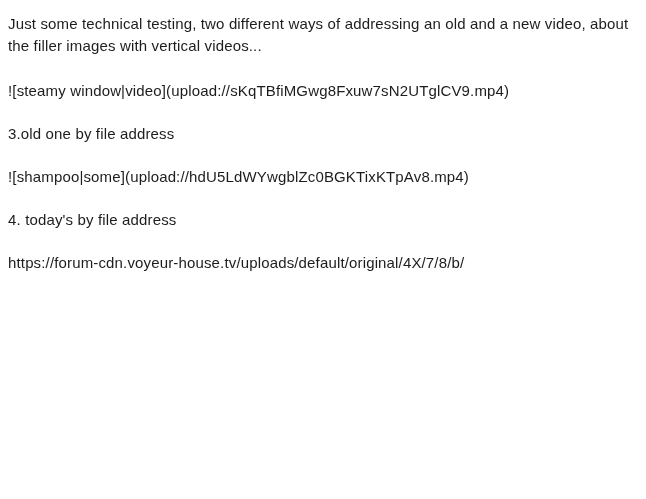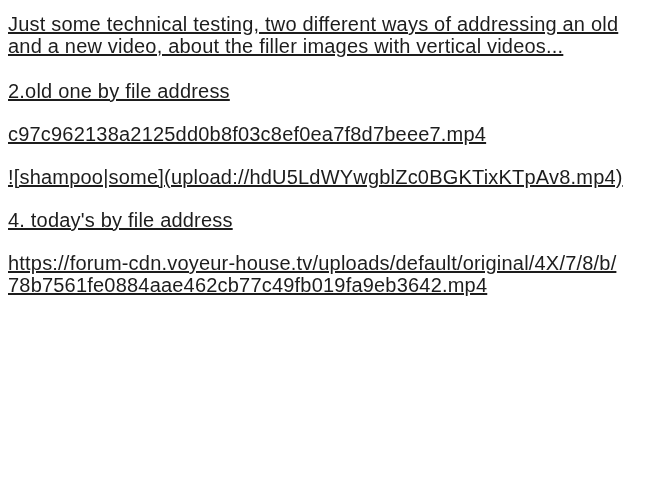--- a/index.html
+++ b/index.html
@@ -14,26 +14,25 @@
     overflow: hidden;
     font-family: "Liberation Sans", sans-serif;
     color: #1d1d1d;
     -webkit-font-smoothing: antialiased;
   }
   .post-body {
     padding: 13px 10px 0 8px;
     box-sizing: border-box;
   }
   .para {
-    font-size: 20px;
+    font-size: 15px;
     line-height: 22px;
     margin: 0 0 21px 0;
     letter-spacing: 0.01em;
     word-break: break-word;
-    text-decoration: underline;
   }
   .para.intro {
     margin-bottom: 23px;
   }
   .para.link-block {
     line-height: 22px;
   }
   .para:last-child {
     margin-bottom: 17px;
   }
@@ -42,30 +41,29 @@
   }
 </style>
 </head>
 <body>
 
 <div class="post-body">
 
   <p class="para intro">Just some technical testing, two different ways of addressing an old and a new video, about the filler images with vertical videos...</p>
 
 
+  <p class="para">![steamy window|video](upload://sKqTBfiMGwg8Fxuw7sN2UTglCV9.mp4)</p>
 
-  <p class="para">2.old one by file address</p>
+  <p class="para">3.old one by file address</p>
 
   <p class="para link-block">
-    <span class="url-line">c97c962138a2125dd0b8f03c8ef0ea7f8d7beee7.mp4</span>
   </p>
 
 
   <p class="para">![shampoo|some](upload://hdU5LdWYwgblZc0BGKTixKTpAv8.mp4)</p>
 
   <p class="para">4. today's by file address</p>
 
   <p class="para link-block">
     <span class="url-line">https://forum-cdn.voyeur-house.tv/uploads/default/original/4X/7/8/b/</span>
-    <span class="url-line">78b7561fe0884aae462cb77c49fb019fa9eb3642.mp4</span>
   </p>
 
 </div>
 
 </body></html>

